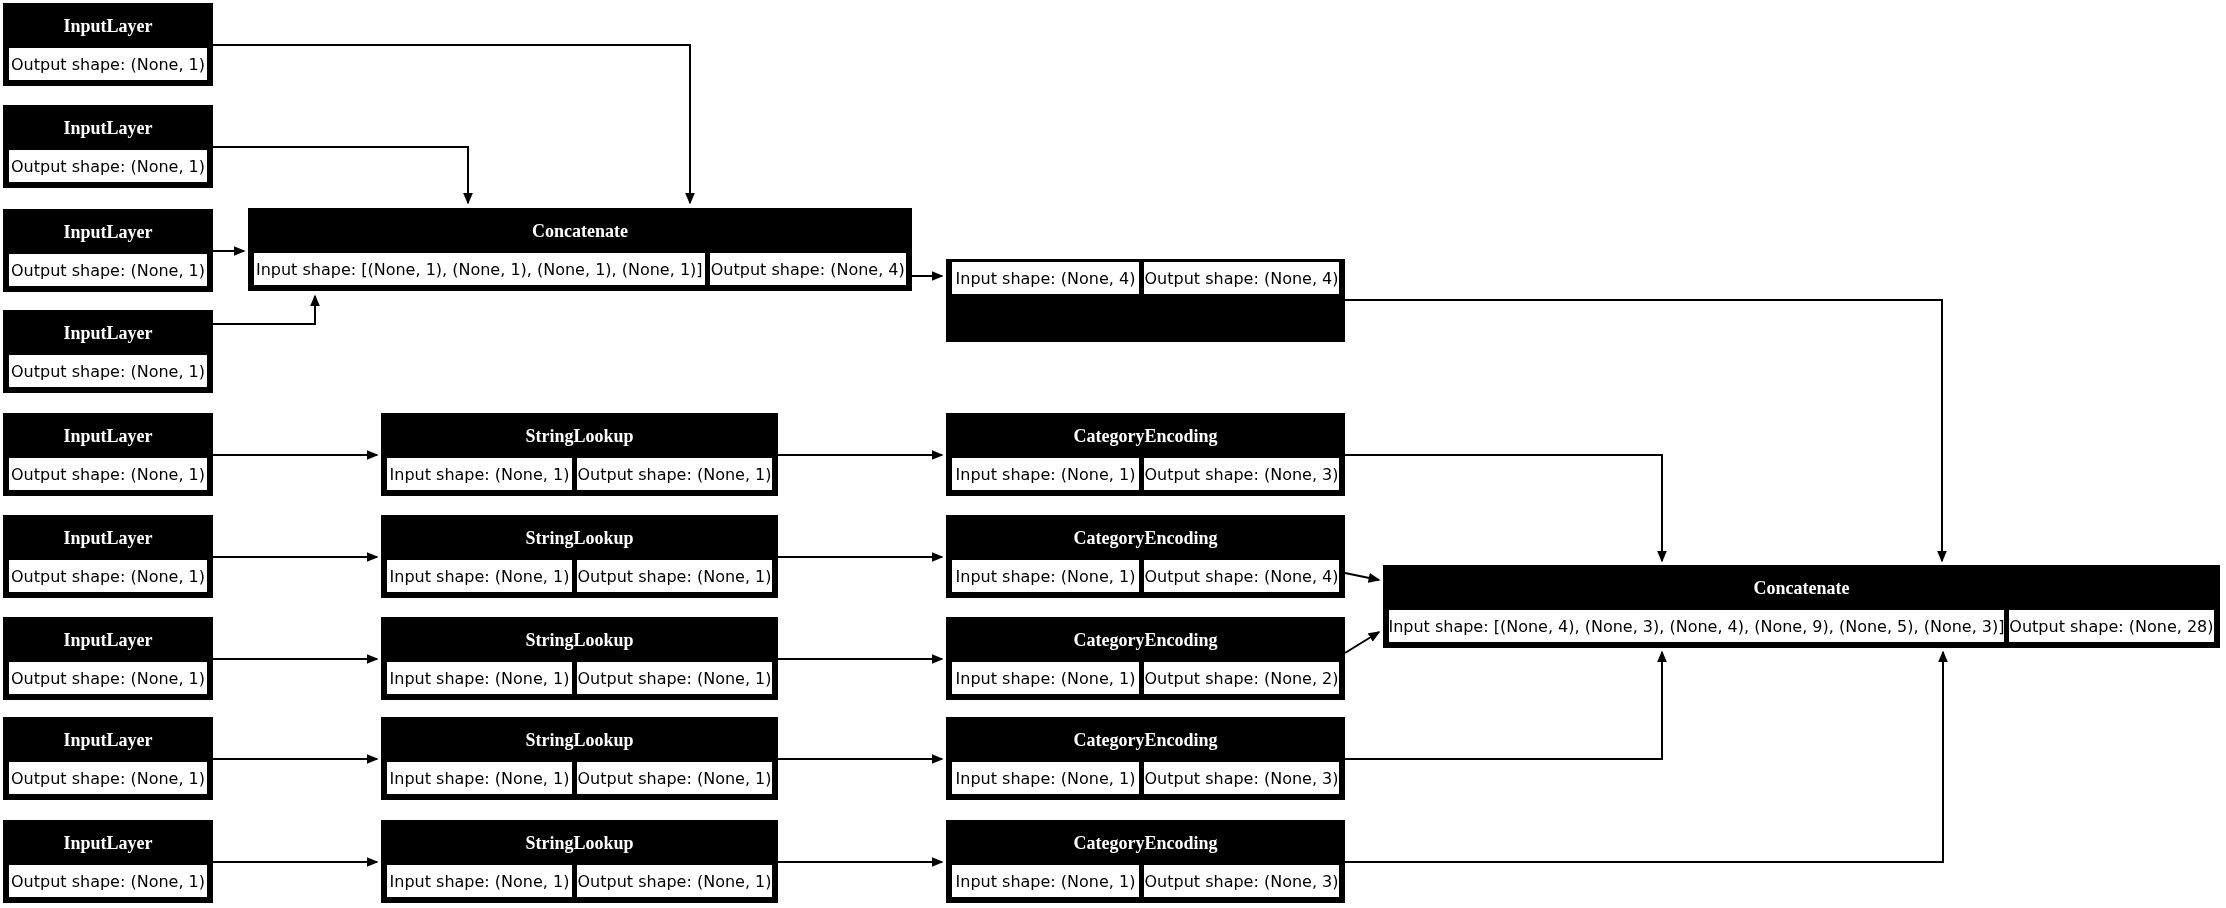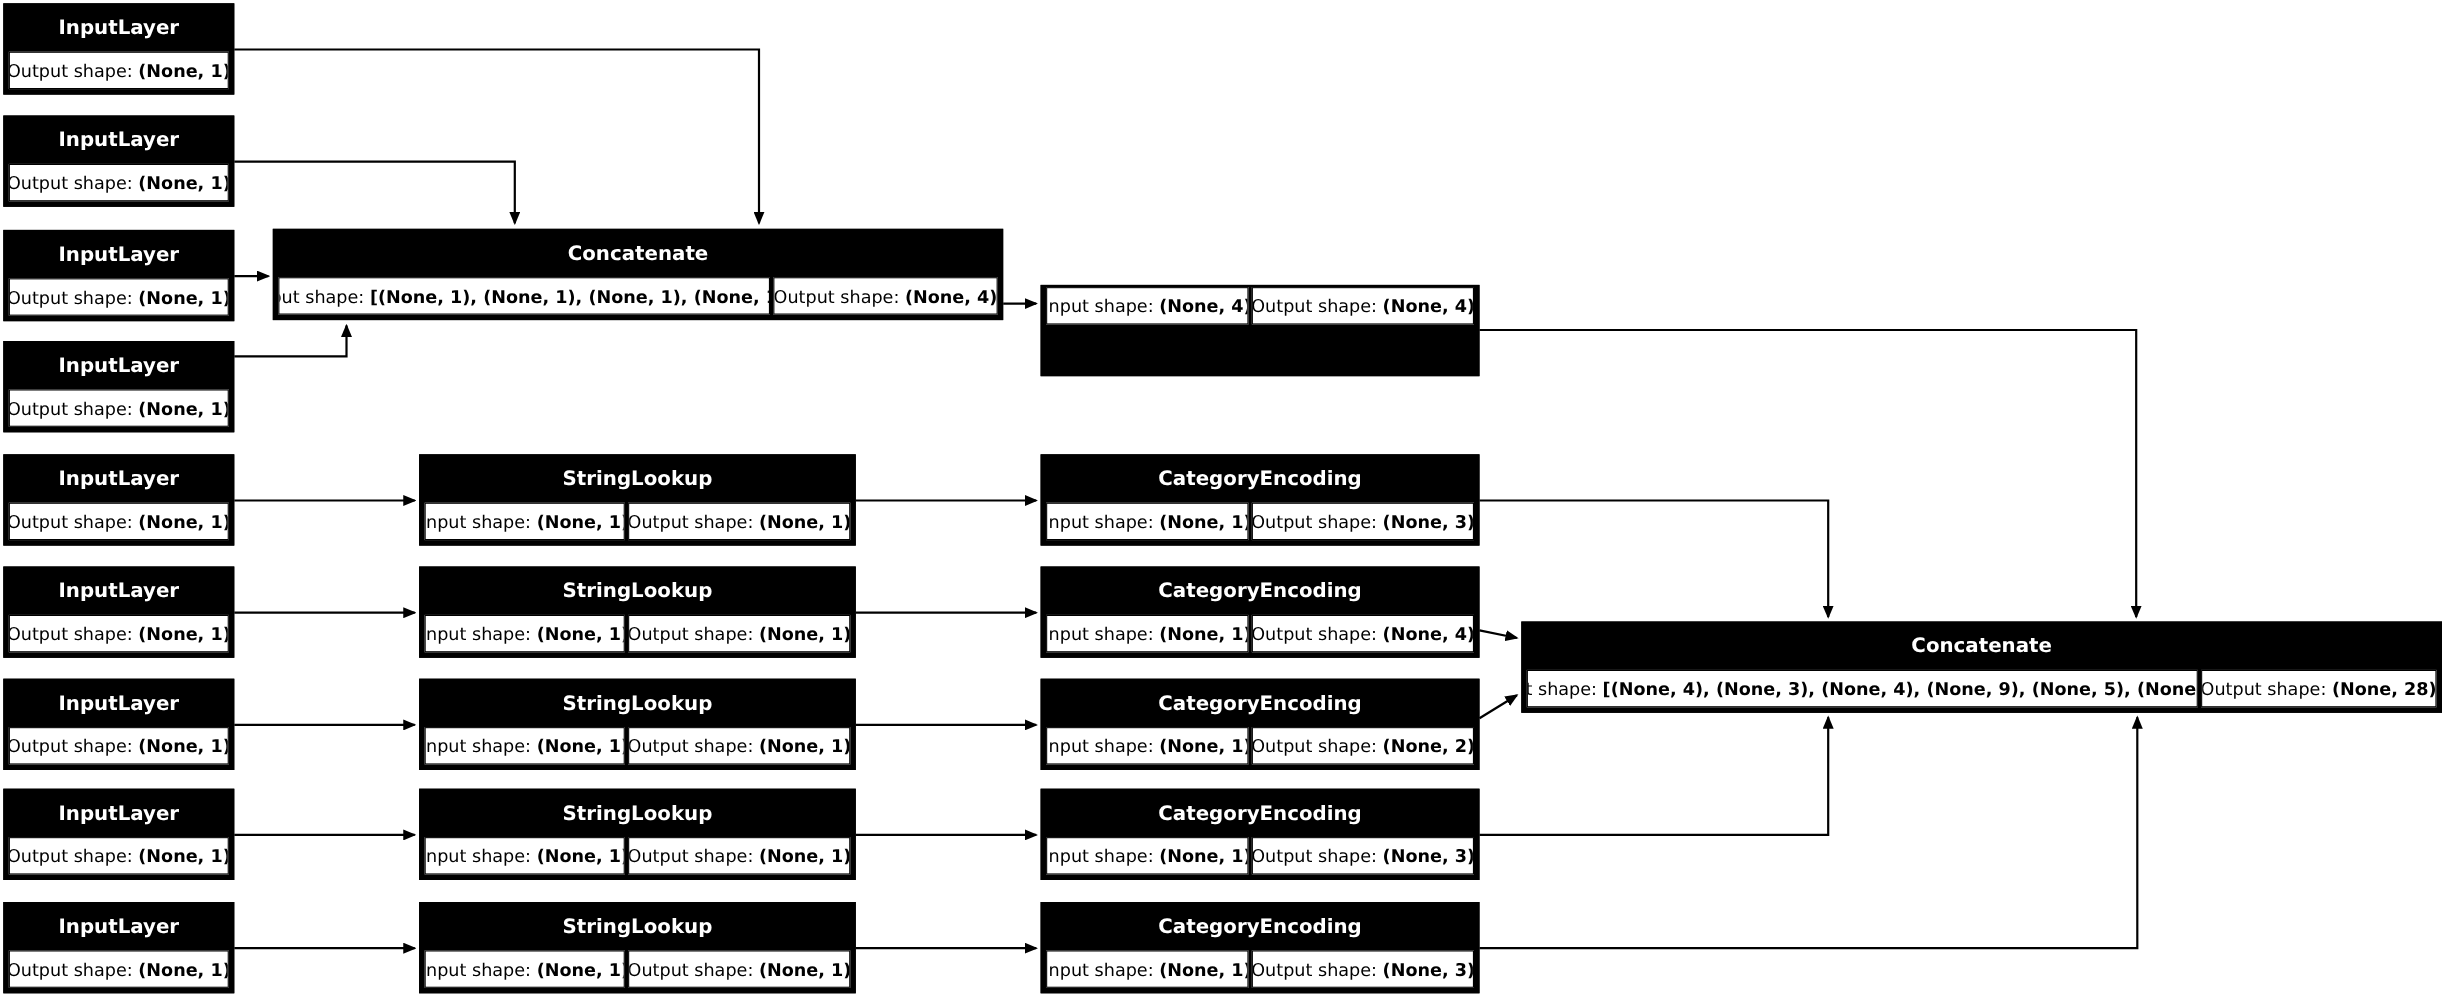--- a/index.html
+++ b/index.html
@@ -21,20 +21,21 @@
   }
   .node .title{
     height:42px;
     line-height:42px;
     text-align:center;
     color:#fff;
     font-weight:bold;
     font-size:18px;
     white-space:nowrap;
     overflow:hidden;
+    font-family:Liberation Serif, serif;
   }
   .node .cells{
     display:flex;
     gap:3px;
     margin:0 3px 3px 3px;
     height:34px;
   }
   .node .cell{
     background:#fff;
     border:1px solid #000;
@@ -42,21 +43,21 @@
     flex:1 1 auto;
     display:flex;
     align-items:center;
     justify-content:center;
     font-size:16px;
     color:#000;
     white-space:nowrap;
     overflow:hidden;
   }
   .node .cell .lbl{white-space:pre;}
-  .node .cell .val{font-weight:bold;white-space:pre;}
+  .node .cell .val{font-weight:normal;white-space:pre;}
   .fixed{flex:0 0 auto;}
 </style>
 </head>
 <body>
 
 <div id="diagram">
 
   <svg id="edges" width="2226" height="908" viewBox="0 0 2226 908">
     <defs>
       <marker id="arr" markerWidth="6" markerHeight="5" refX="5.2" refY="2.5" orient="auto">

